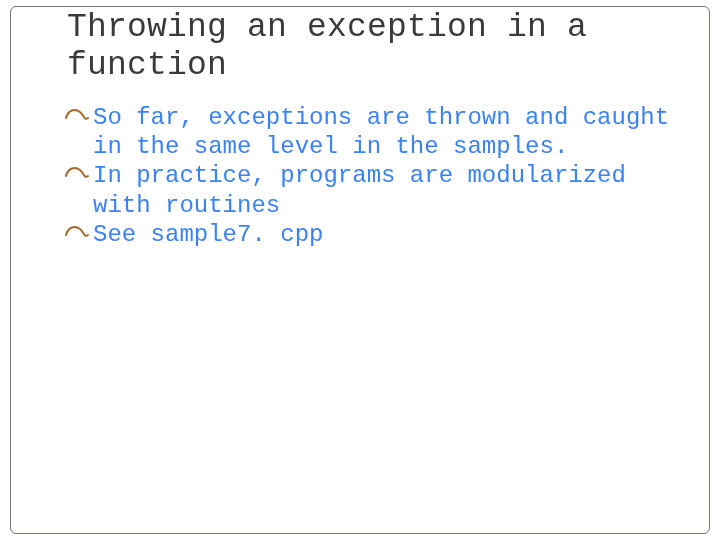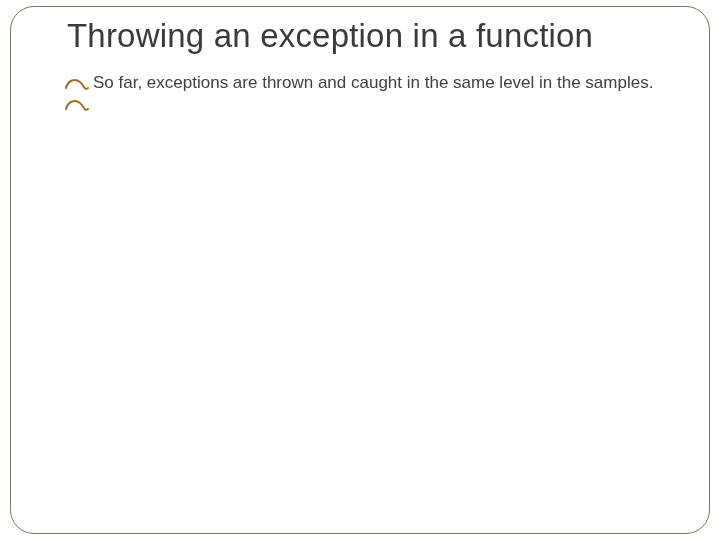--- a/index.html
+++ b/index.html
@@ -10,35 +10,36 @@
     font-family: Arial, Helvetica, sans-serif;
     overflow: hidden;
   }
   .slide-frame {
     position: absolute;
     top: 6px;
     left: 10px;
     width: 700px;
     height: 528px;
     border: 1.5px solid #7f7564;
-    border-radius: 24px;
-    padding: 10px 38px 20px 56px;
+    border-radius: 6px;
+    padding: 2px 38px 20px 56px;
+    font-family: Liberation Mono, monospace;
   }
   .title {
     font-size: 33px;
     line-height: 1.15;
     color: #3a3a3a;
     font-weight: 400;
     letter-spacing: 0.2px;
     margin-bottom: 18px;
   }
   .bullets {
     list-style: none;
-    font-size: 17px;
-    color: #404040;
+    font-size: 24px;
+    color: #3b82f6;
     line-height: 1.22;
   }
   .bullets li {
     position: relative;
     padding-left: 26px;
     margin-bottom: 0;
   }
   .bullets li .bullet-icon {
     position: absolute;
     left: -2px;
@@ -62,15 +63,24 @@
           </svg>
       </span>
       <span class="txt">So far, exceptions are thrown and caught in the same level in the samples.</span>
     </li>
     <li>
       <span class="bullet-icon">
         <svg width="24" height="18" viewBox="0 0 24 18">
             <path d="M1 12 C 3 4, 10 2, 15 6 C 19 9, 19 15, 23 12" stroke="#a46a2a" stroke-width="2" fill="none" stroke-linecap="round"></path>
           </svg>
       </span>
+      <span class="txt">In practice, programs are modularized with routines</span>
+    </li>
+    <li>
+      <span class="bullet-icon">
+        <svg width="24" height="18" viewBox="0 0 24 18">
+            <path d="M1 12 C 3 4, 10 2, 15 6 C 19 9, 19 15, 23 12" stroke="#a46a2a" stroke-width="2" fill="none" stroke-linecap="round"></path>
+          </svg>
+      </span>
+      <span class="txt">See sample7. cpp</span>
     </li>
   </ul>
 </div>
 
 </body></html>

